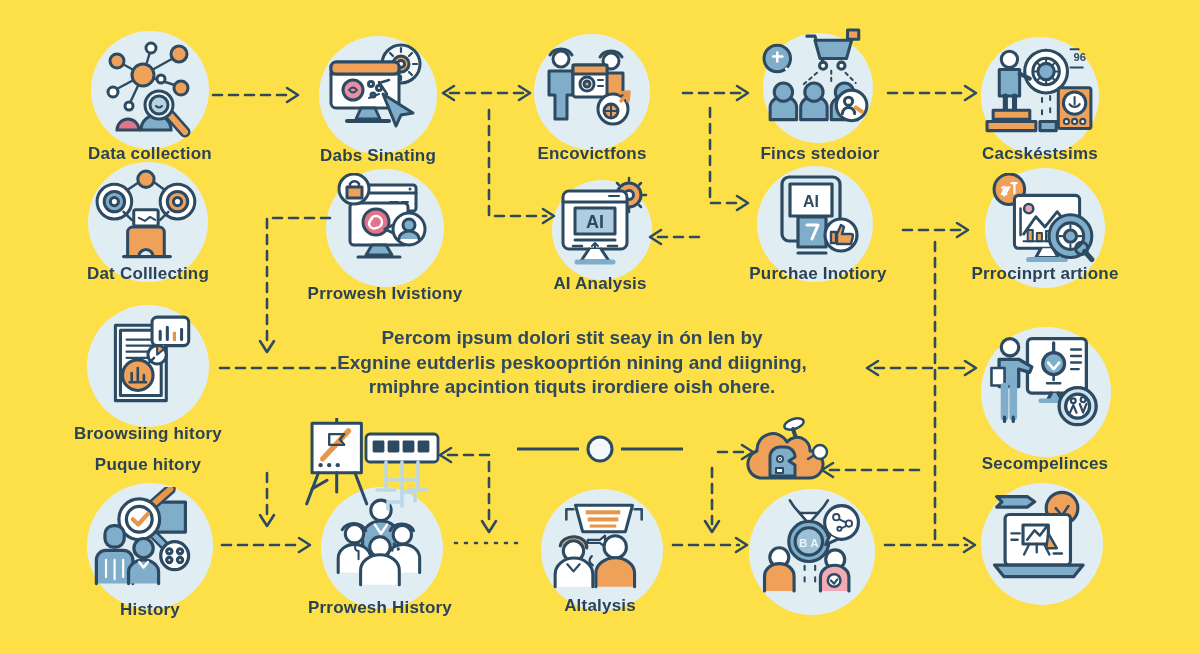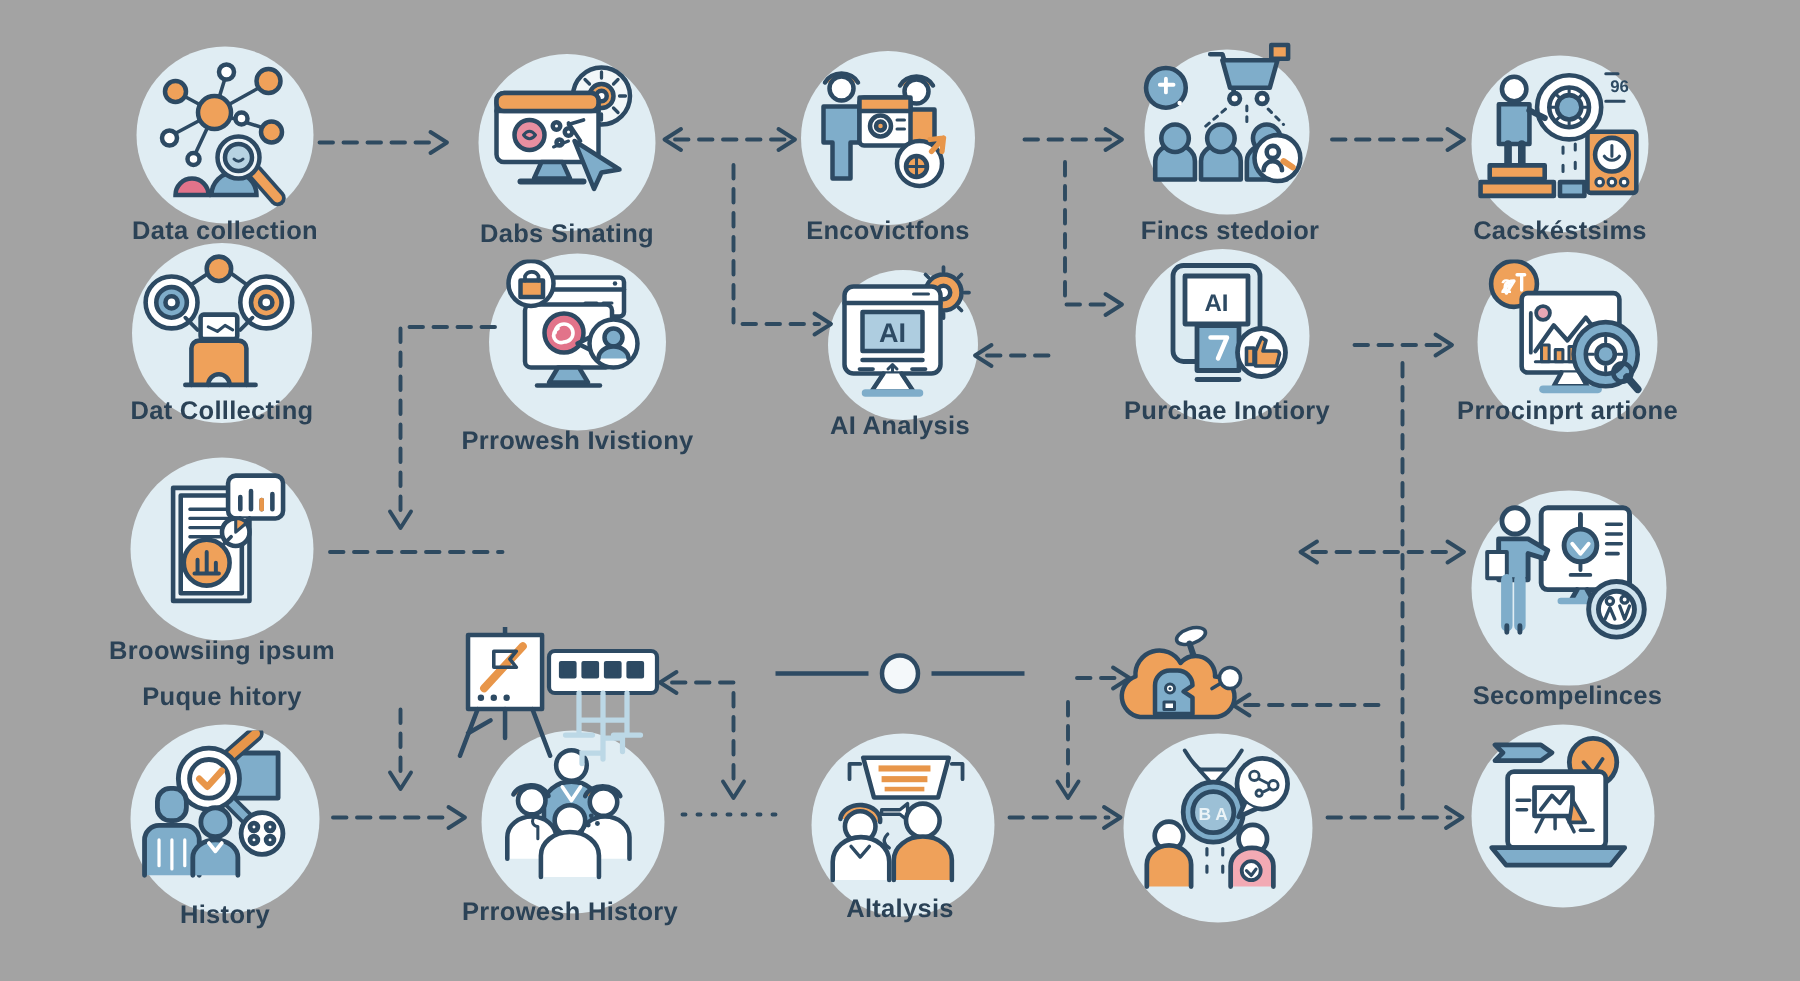--- a/index.html
+++ b/index.html
@@ -1,16 +1,16 @@
 <!DOCTYPE html>
 <html><head>
 <meta charset="utf-8">
 <style>
   html,body{margin:0;padding:0;background:#8fb6c6;}
-  .stage{position:relative;width:1200px;height:654px;background:#a3a3a3;overflow:hidden;
+  .stage{position:relative;width:1200px;height:654px;background:#fde047;overflow:hidden;
          font-family:"Liberation Sans",sans-serif;}
   .circle{position:absolute;border-radius:50%;background:#e0edf3;}
   .icon{position:absolute;}
   .lbl{position:absolute;transform:translateX(-50%);font-weight:700;font-size:17px;
        color:#2b4256;white-space:nowrap;letter-spacing:.2px;}
   .para{position:absolute;left:572px;top:326px;transform:translateX(-50%);text-align:center;
         font-weight:700;font-size:19px;color:#30495e;line-height:24.5px;white-space:nowrap;}
   .overlay{position:absolute;left:0;top:0;}
   svg text{font-family:"Liberation Sans",sans-serif;font-weight:700;}
 </style>
@@ -496,21 +496,26 @@
   <div class="lbl" style="left:150px;top:144px">Data collection</div>
   <div class="lbl" style="left:378px;top:146px">Dabs Sinating</div>
   <div class="lbl" style="left:592px;top:144px">Encovictfons</div>
   <div class="lbl" style="left:820px;top:144px">Fincs stedoior</div>
   <div class="lbl" style="left:1040px;top:144px">Cacskéstsims</div>
   <div class="lbl" style="left:148px;top:264px">Dat Colllecting</div>
   <div class="lbl" style="left:385px;top:284px">Prrowesh Ivistiony</div>
   <div class="lbl" style="left:600px;top:274px">AI Analysis</div>
   <div class="lbl" style="left:818px;top:264px">Purchae Inotiory</div>
   <div class="lbl" style="left:1045px;top:264px">Prrocinprt artione</div>
-  <div class="lbl" style="left:148px;top:424px">Broowsiing ipsum</div>
+  <div class="lbl" style="left:148px;top:424px">Broowsiing hitory</div>
   <div class="lbl" style="left:148px;top:455px">Puque hitory</div>
   <div class="lbl" style="left:1045px;top:454px">Secompelinces</div>
   <div class="lbl" style="left:150px;top:600px">History</div>
   <div class="lbl" style="left:380px;top:598px">Prrowesh History</div>
   <div class="lbl" style="left:600px;top:596px">Altalysis</div>
 
+  <div class="para">
+    <div>Percom ipsum dolori stit seay in ón len by</div>
+    <div>Exgnine eutderlis peskooprtión nining and diigning,</div>
+    <div>rmiphre apcintion tiquts irordiere oish ohere.</div>
+  </div>
 
 </div>
 
 </body></html>

